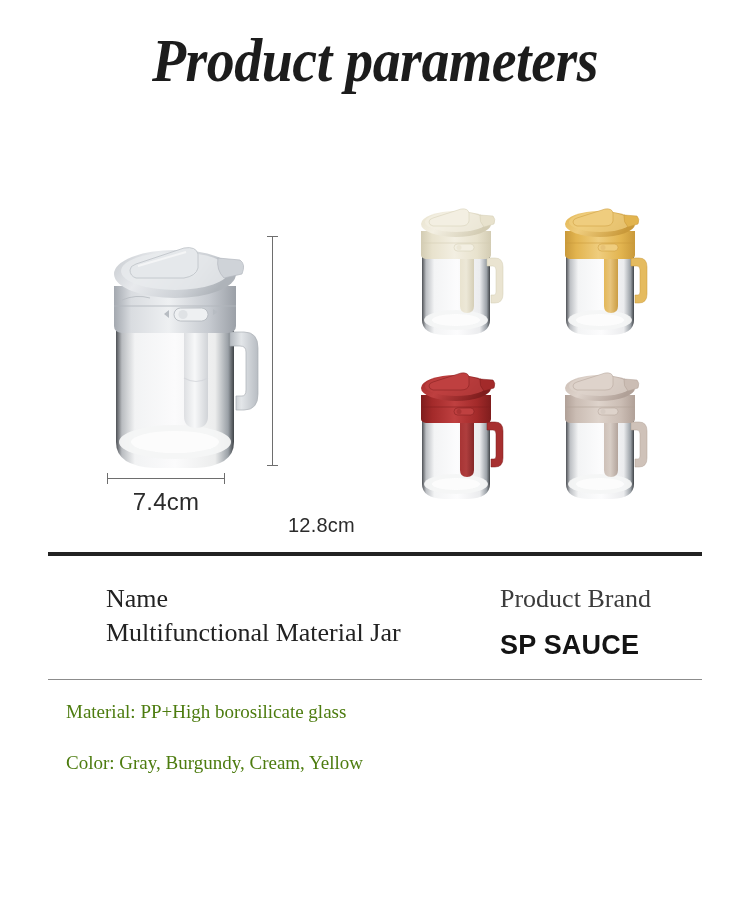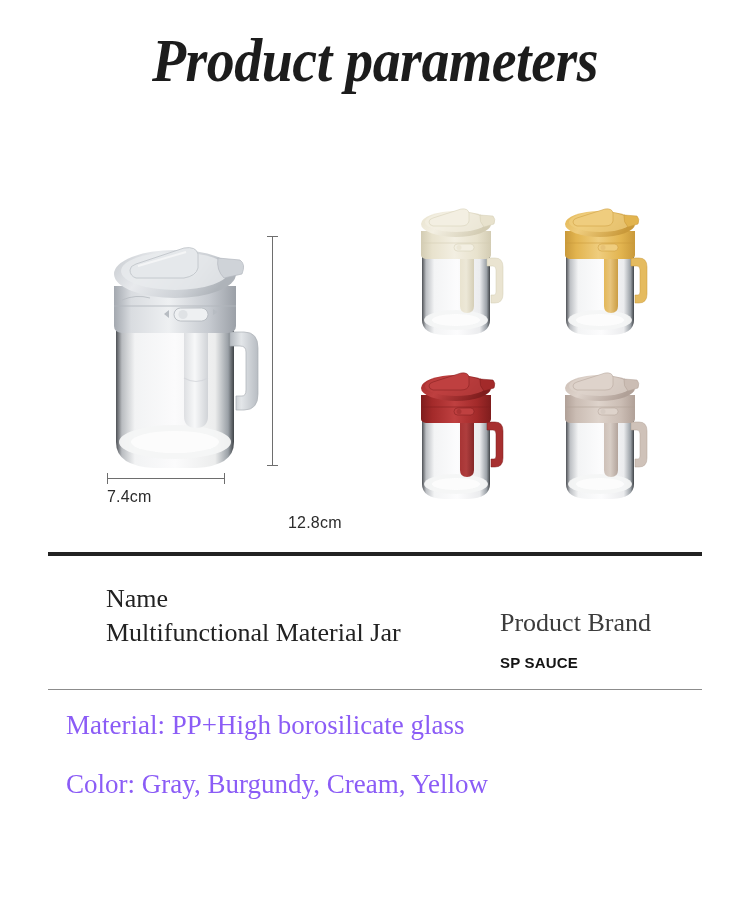--- a/index.html
+++ b/index.html
@@ -87,21 +87,21 @@
     background: #6e6e6e;
   }
   .dim-v .cap.top { top: 0; }
   .dim-v .cap.bot { top: 229px; }
 
   .dim-v-label {
     position: absolute;
     left: 288px;
     top: 364px;
     font-family: "Liberation Sans", sans-serif;
-    font-size: 16px;
+    font-size: 20px;
     font-weight: 300;
     color: #2b2b2b;
     letter-spacing: 0.2px;
     white-space: nowrap;
   }
 
   .dim-h {
     position: absolute;
     left: 107px;
     top: 328px;
@@ -122,22 +122,23 @@
     background: #6e6e6e;
   }
   .dim-h .cap.lft { left: 0; }
   .dim-h .cap.rgt { left: 117px; }
 
   .dim-h-label {
     position: absolute;
     left: 107px;
     top: 338px;
     width: 118px;
+    text-align: center;
     font-family: "Liberation Sans", sans-serif;
-    font-size: 16px;
+    font-size: 24px;
     font-weight: 300;
     color: #2b2b2b;
     letter-spacing: 0.2px;
     white-space: nowrap;
   }
 
   
   .spec-table {
     position: absolute;
     left: 48px;
@@ -156,53 +157,53 @@
   }
 
   .row-name {
     display: flex;
     align-items: flex-start;
     padding: 26px 0 18px 18px;
     min-height: 116px;
     box-sizing: border-box;
   }
   .col-left  { width: 372px; margin-left: 40px; }
-  .col-right { flex: 1; padding-left: 22px; margin-top: 24px; }
+  .col-right { flex: 1; padding-left: 22px; }
 
   .field-label {
     font-family: "Liberation Serif", serif;
     font-size: 26px;
     line-height: 1.30;
     color: #222222;
   }
   .field-label.muted { color: #3c3c3c; }
 
   .field-value {
     font-family: "Liberation Serif", serif;
     font-size: 26px;
     line-height: 1.30;
     color: #222222;
   }
   .brand-value {
     font-family: "Liberation Sans", sans-serif;
-    font-size: 15px;
+    font-size: 27px;
     font-weight: bold;
     color: #141414;
     letter-spacing: 0.2px;
     margin-top: 14px;
   }
 
   .spec-lines {
     padding: 22px 0 0 18px;
   }
   .spec-line {
     font-family: "Liberation Serif", serif;
-    font-size: 27px;
+    font-size: 19px;
     line-height: 1.0;
-    color: #8b5cf6;
+    color: #4d7c0f;
     margin-bottom: 32px;
     white-space: nowrap;
   }
   .spec-line:last-child { margin-bottom: 16px; }
 </style>
 </head>
 <body>
 
 <div class="page-title">Product parameters</div>
 

